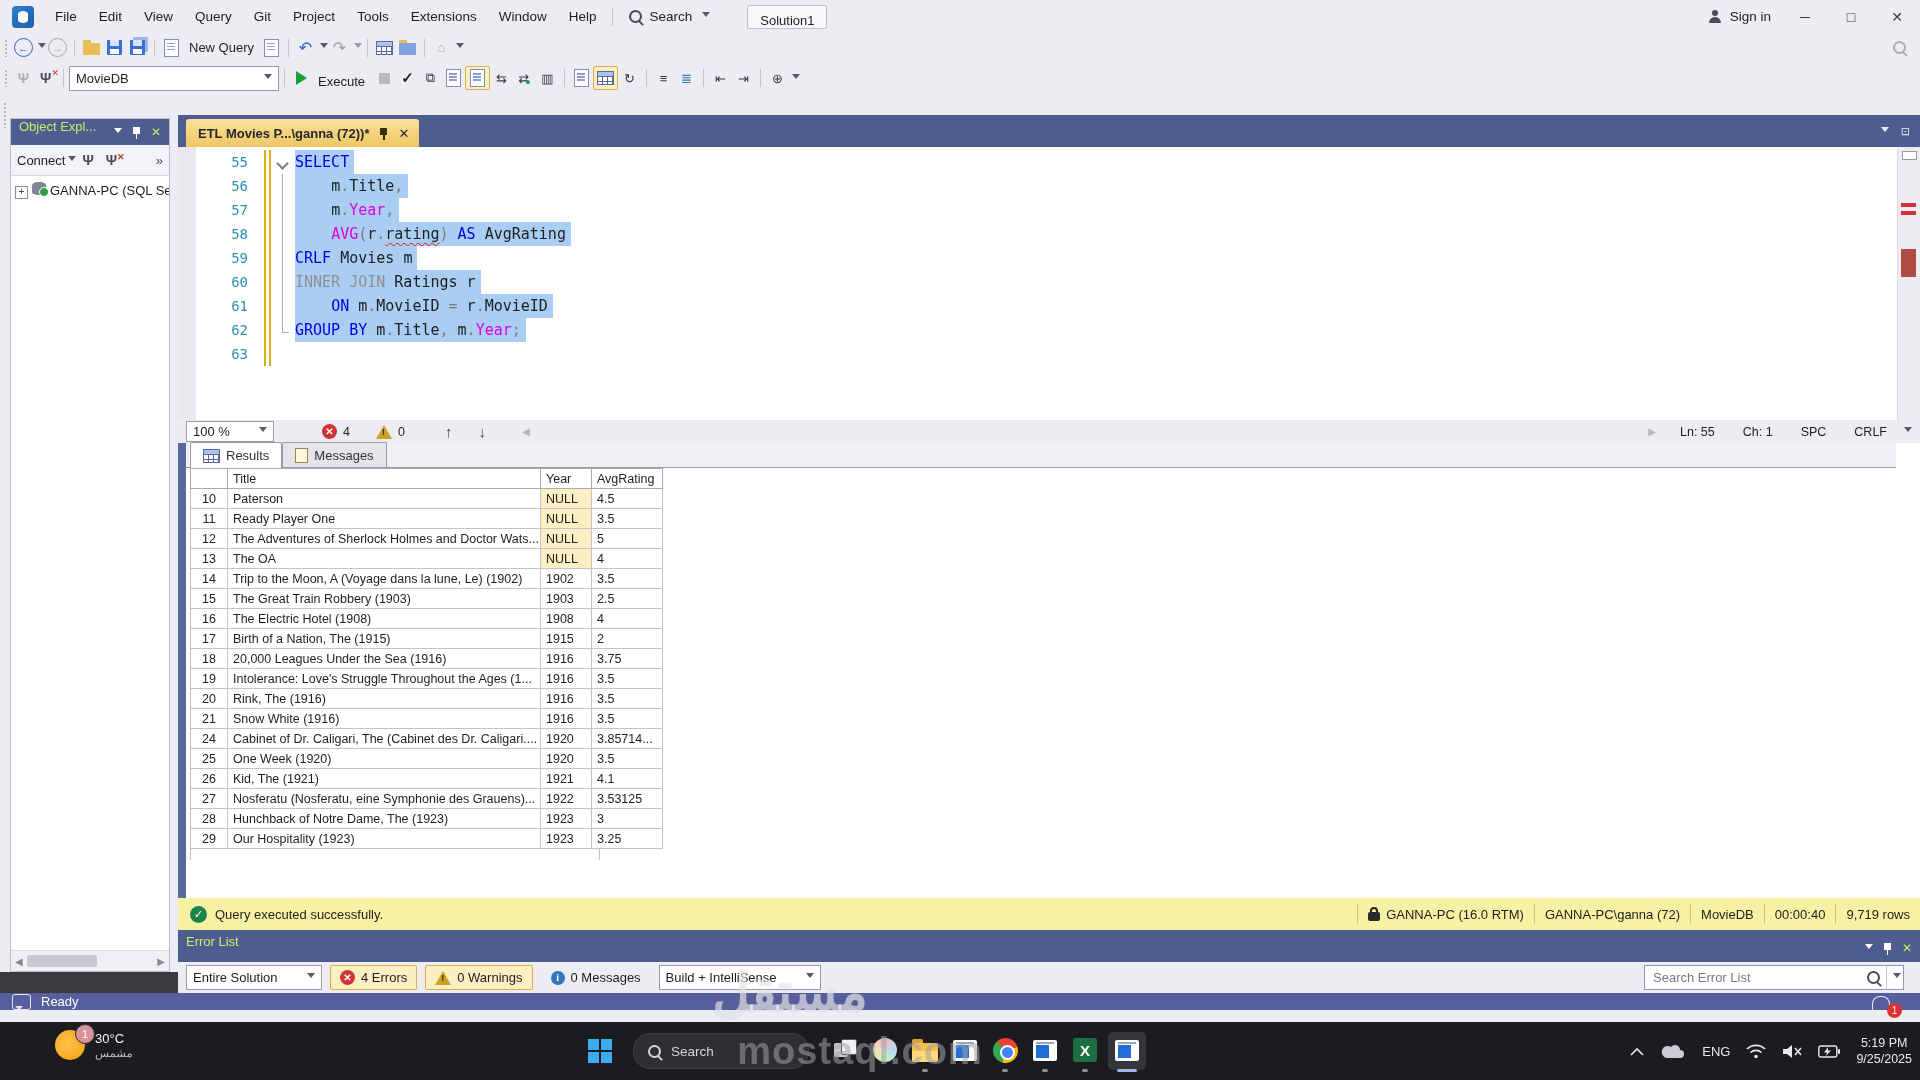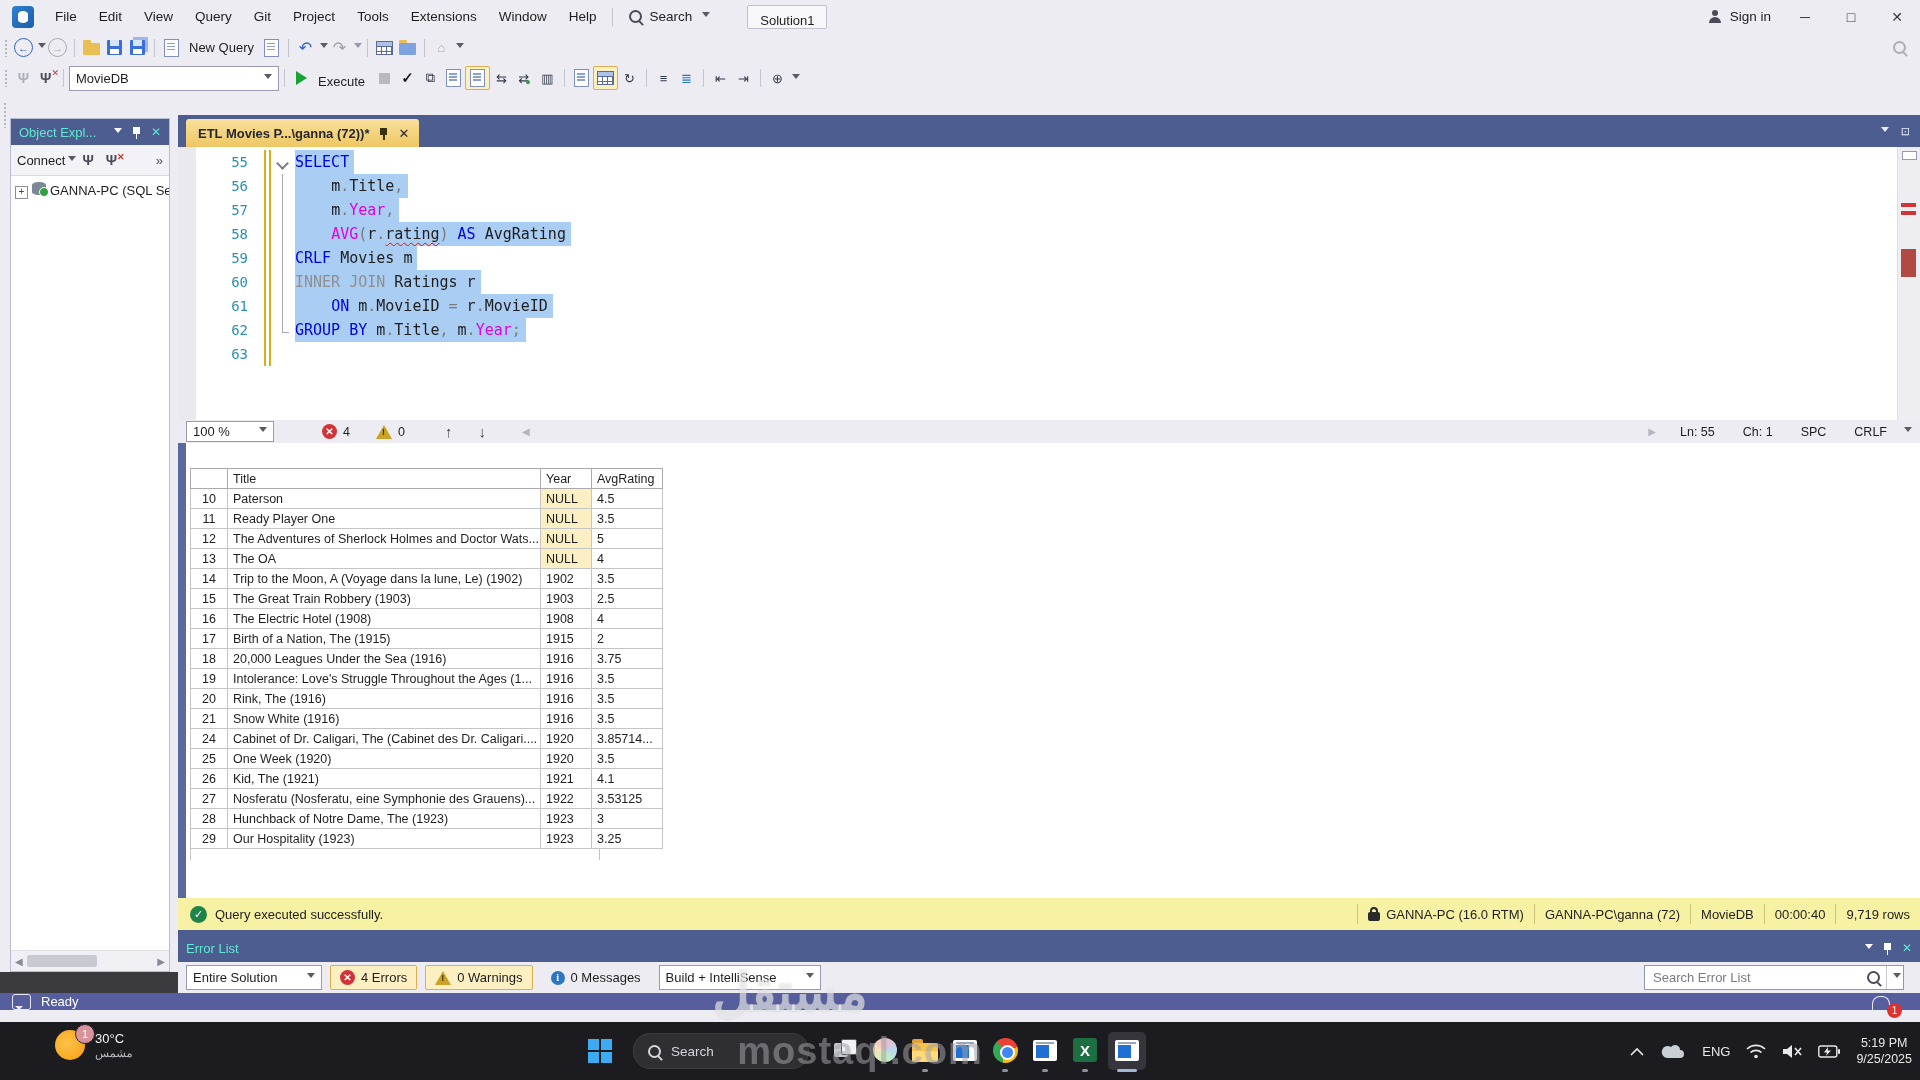--- a/index.html
+++ b/index.html
@@ -52,21 +52,21 @@
      repeating-linear-gradient(transparent 0 4px,#5A6A9A 4px 5px);background-color:#fff;}
   .glyph{color:#33384A;}
   .exec-label{color:#1E1E1E;margin:7px 8px 0 5px;}
   .combo{height:23px;background:#fff;border:1px solid #9A9AAC;display:flex;align-items:center;padding:0 6px;font-size:13px;}
   .combo .caret-dn{margin-left:auto;}
 
   
   .leftstrip{left:0;top:94px;width:10px;height:878px;background:#ECECF2;}
   .leftstrip .grip{margin:8px auto;height:26px;}
   .oe{left:10px;top:118px;width:160px;height:854px;background:#fff;display:flex;flex-direction:column;border:1px solid #B9BDD6;box-sizing:border-box;}
-  .paneltitle{height:26px;background:#4E5D90;color:#5eead4;display:flex;align-items:center;font-size:13px;padding:0 8px;flex:0 0 auto;}
+  .paneltitle{height:26px;background:#4E5D90;color:#bef264;display:flex;font-size:13px;padding:0 8px;flex:0 0 auto;}
   .ptool{display:flex;gap:10px;margin-left:auto;align-items:center;}
   .pin{width:9px;height:13px;position:relative;}
   .pin::before{content:"";position:absolute;left:1px;top:1px;width:7px;height:7px;background:currentColor;}
   .pin::after{content:"";position:absolute;left:4px;top:8px;width:1.5px;height:5px;background:currentColor;}
   .oetool{height:30px;display:flex;align-items:center;background:#F2F2F7;border-bottom:1px solid #D8D8E4;padding:0 6px;font-size:13px;flex:0 0 auto;}
   .plug{font-size:14px;color:#4A4A58;margin:0 6px;font-weight:bold;}
   .oebody{flex:1;overflow:hidden;padding:6px 4px;font-size:13px;white-space:nowrap;}
   .expandbox{width:11px;height:11px;border:1px solid #8C8C9C;display:inline-flex;align-items:center;justify-content:center;font-size:10px;line-height:1;color:#444;background:#fff;}
   .dbicon{width:14px;height:13px;background:#7E8796;border-radius:6px/3px;position:relative;display:inline-block;margin:0 4px;}
   .dbicon::after{content:"";position:absolute;right:-3px;bottom:-2px;width:8px;height:8px;border-radius:50%;background:#2FA043;border:1px solid #fff;}
@@ -493,20 +493,30 @@
         <span>Ln: 55</span>
         <span>Ch: 1</span>
         <span>SPC</span>
         <span>CRLF</span>
       </div>
       <span class="caret-dn" style="margin-right:8px;"></span>
     </div>
 
     <div class="results">
       <div class="bluestrip"></div>
+      <div class="rtabs">
+        <div class="rtab active">
+          <span class="igrid"></span>
+          <span>Results</span>
+        </div>
+        <div class="rtab">
+          <span class="msgdoc"></span>
+          <span>Messages</span>
+        </div>
+      </div>
       <div class="grid">
         <table class="gtable">
           <thead>
             <tr>
               <th class="cnum"></th>
               <th class="ctitle">Title</th>
               <th class="cyear">Year</th>
               <th class="cavg">AvgRating</th>
             </tr>
           </thead>

